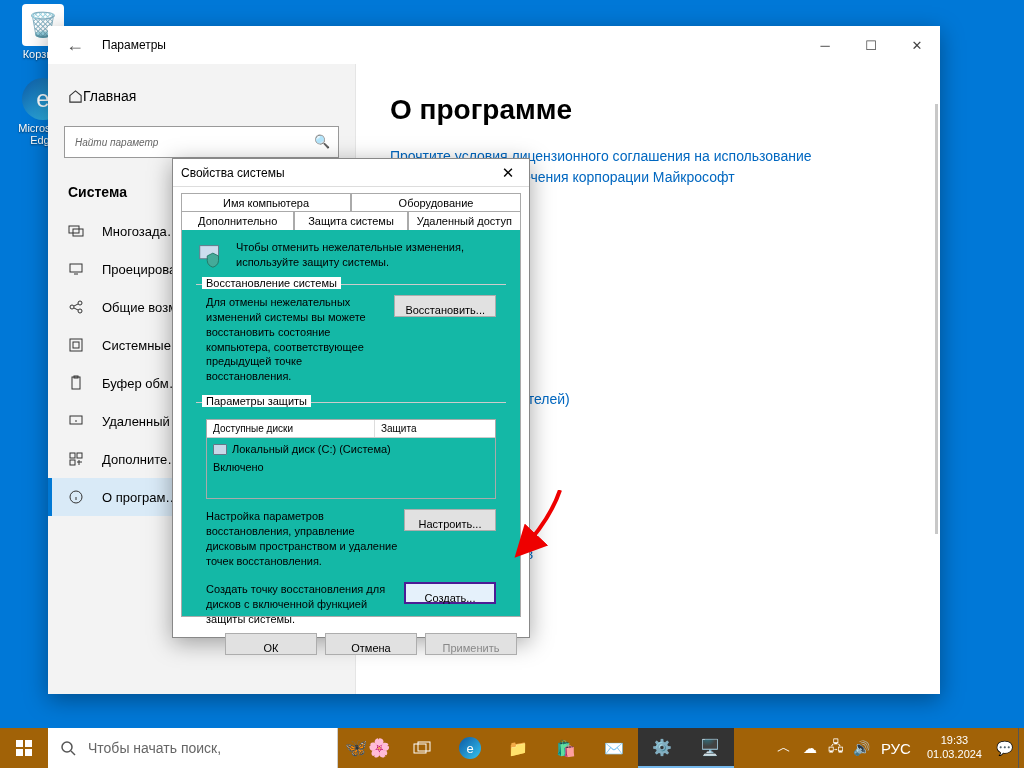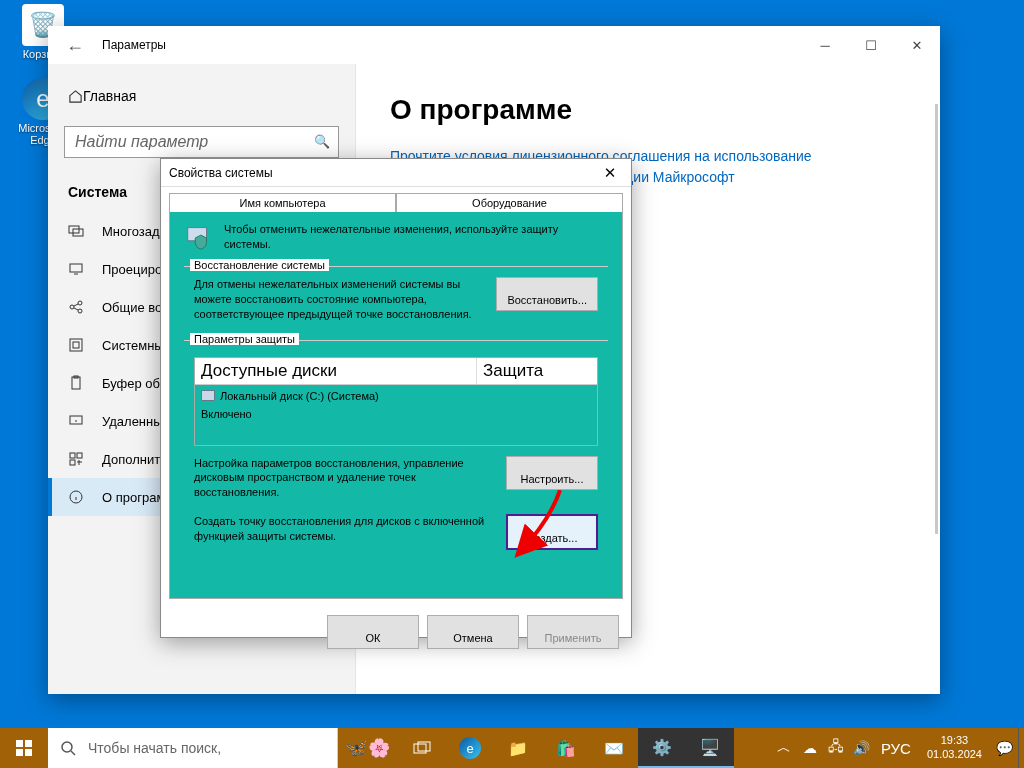--- a/index.html
+++ b/index.html
@@ -18,65 +18,65 @@
 .back-arrow { width: 30px; height: 30px; display: flex; align-items: center; justify-content: center; font-size: 18px; color: #555; cursor: pointer; }
 .settings-title { font-size: 12px; margin-left: 12px; color: #000; }
 .win-controls { margin-left: auto; display: flex; }
 .win-btn { width: 46px; height: 30px; display: flex; align-items: center; justify-content: center; font-size: 13px; color: #444; cursor: pointer; }
 
 .settings-body { flex: 1; display: flex; }
 .settings-sidebar { width: 308px; background: #f3f3f3; border-right: 1px solid #e5e5e5; padding: 14px 0 0 0; }
 .home-link { display: flex; align-items: center; padding: 10px 20px; font-size: 14px; cursor: pointer; }
 .home-link svg { width: 15px; height: 15px; }
 .search-box { margin: 12px 16px 20px; position: relative; }
-.search-box input { width: 100%; height: 32px; border: 1px solid #999; background: #fff; padding: 0 28px 0 10px; font-size: 16px; font-style: italic; }
+.search-box input { width: 100%; height: 32px; border: 1px solid #999; background: #fff; padding: 0 28px 0 10px; font-size: 10px; font-style: italic; }
 .search-box input::placeholder { color: #666; font-style: italic; }
 .search-box .mag { position: absolute; right: 8px; top: 8px; color: #555; font-size: 13px; }
 .sidebar-heading { font-size: 14px; font-weight: 600; padding: 6px 20px 12px; }
 .nav-item { display: flex; align-items: center; gap: 18px; padding: 11px 20px; font-size: 13px; cursor: pointer; color: #000; }
 .nav-item.selected { background: #d9eaf7; border-left: 4px solid #0078d4; padding-left: 16px; }
 .nav-item svg { width: 16px; height: 16px; flex-shrink: 0; }
 
 .settings-main { flex: 1; padding: 30px 30px 0 34px; position: relative; }
 .page-title { font-size: 28px; font-weight: 600; margin-bottom: 20px; }
 .link-text { color: #0067c0; font-size: 14px; line-height: 1.5; cursor: pointer; }
 .related-heading { font-size: 18px; font-weight: 600; margin: 28px 0 16px; }
 .related-link { color: #0067c0; font-size: 14px; margin-bottom: 26px; cursor: pointer; }
 .feedback-row { display: flex; align-items: center; gap: 14px; margin-top: 10px; color: #0067c0; font-size: 14px; cursor: pointer; }
 .feedback-row svg { width: 18px; height: 18px; }
 .content-scroll { position: absolute; right: 2px; top: 40px; width: 3px; height: 430px; background: #c8c8c8; }
 
 
-.sysprops { position: absolute; top: 158px; left: 160px; width: 472px; height: 480px; background: #fff; border: 1px solid #888; box-shadow: 0 5px 22px rgba(0,0,0,.35); font-size: 11px; color: #000; }
+.sysprops { position: absolute; top: 158px; left: 172px; width: 358px; height: 480px; background: #fff; border: 1px solid #888; box-shadow: 0 5px 22px rgba(0,0,0,.35); font-size: 11px; color: #000; }
 .sysprops-titlebar { height: 28px; display: flex; align-items: center; padding: 0 0 0 8px; background: #fff; border-bottom: 1px solid #ddd; }
 .sysprops-title { font-size: 12px; }
 .sysprops-close { margin-left: auto; width: 42px; height: 27px; display: flex; align-items: center; justify-content: center; cursor: pointer; font-size: 15px; }
 .tabs { display: flex; flex-wrap: wrap; padding: 6px 8px 0; background: #fff; flex-direction: column; }
 .tab { border: 1px solid #aaa; border-bottom: none; padding: 3px 0; font-size: 11px; text-align: center; cursor: pointer; background: #fff; margin-bottom: -1px; }
 .tab-row1 .tab { width: 50%; }
 .tab-row2 { display: flex; width: 100%; }
 .tab-row2 .tab { flex: 1; }
 .tab.active { background: #fff; position: relative; z-index: 2; }
 .tab-row1 { display: flex; width: 100%; }
 .tab-panel { margin: 0 8px 8px; border: 1px solid #aaa; padding: 10px 14px 12px; background: #14b8a6; height: 388px; }
 .panel-intro { display: flex; gap: 10px; margin-bottom: 14px; }
 .panel-intro svg { width: 30px; height: 30px; flex-shrink: 0; }
 .panel-intro .txt { font-size: 11px; line-height: 1.35; }
 
 .fieldset { border: 1px solid #ccc; border-top: 1px solid #ccc; margin: 0 0 6px; padding: 8px 10px 10px; position: relative; }
 .fieldset .legend { position: absolute; top: -8px; left: 6px; background: #fff; padding: 0 4px; font-size: 11px; }
 .fs-restore { border: none; border-top: 1px solid #ccc; padding-top: 10px; }
 .fs-row { display: flex; gap: 5px; align-items: flex-start; }
 .fs-row .txt { flex: 1; font-size: 11px; line-height: 1.35; }
-.btn { min-width: 92px; height: 22px; border: 1px solid #adadad; background: #e1e1e1; font-size: 11px; cursor: pointer; padding: 16px 10px; }
+.btn { min-width: 92px; height: 22px; border: 1px solid #adadad; background: #e1e1e1; font-size: 11px; cursor: pointer; padding: 8px 10px; }
 .btn.highlight { border: 2px solid #4c1d95; background: #e5f1fb; }
 .btn:disabled, .btn.disabled { color: #888; cursor: default; }
 
 .drive-table { border: 1px solid #aaa; margin: 6px 0 4px; }
-.drive-table .hdr { display: flex; background: #fff; border-bottom: 1px solid #ccc; font-size: 17px; }
+.drive-table .hdr { display: flex; background: #fff; border-bottom: 1px solid #ccc; font-size: 10px; }
 .drive-table .hdr div { padding: 3px 6px; }
 .drive-table .hdr .c1 { flex: 1; border-right: 1px solid #ddd; }
 .drive-table .hdr .c2 { width: 120px; }
 .drive-table .row { display: flex; font-size: 11px; padding: 2px 0; flex-direction: column; }
 .drive-table .row .c1 { flex: 1; padding: 3px 6px; display: flex; align-items: center; gap: 5px; }
 .drive-table .row .c2 { width: 120px; padding: 3px 6px; }
 .drive-table .spacer { height: 20px; }
 .drive-icon { width: 14px; height: 11px; background: #c8d8e8; border: 1px solid #678; border-radius: 1px; }
 
 .dlg-buttons { display: flex; justify-content: flex-end; gap: 8px; padding: 8px 12px; }
@@ -226,20 +226,25 @@
 <div class="sysprops">
   <div class="sysprops-titlebar">
     <span class="sysprops-title">Свойства системы</span>
     <div class="sysprops-close">✕</div>
   </div>
   <div class="tabs">
     <div class="tab-row1">
       <div class="tab">Имя компьютера</div>
       <div class="tab">Оборудование</div>
     </div>
+    <div class="tab-row2">
+      <div class="tab">Дополнительно</div>
+      <div class="tab active">Защита системы</div>
+      <div class="tab">Удаленный доступ</div>
+    </div>
   </div>
   <div class="tab-panel">
     <div class="panel-intro">
       <svg viewBox="0 0 32 32">
           <rect x="4" y="6" width="20" height="14" fill="#cde" stroke="#678"></rect>
           <path d="M18 14l6 3v5c0 4-3 6-6 7-3-1-6-3-6-7v-5z" fill="#4a9" stroke="#276"></path>
         </svg>
       <div class="txt">Чтобы отменить нежелательные изменения, используйте защиту системы.</div>
     </div>
 

